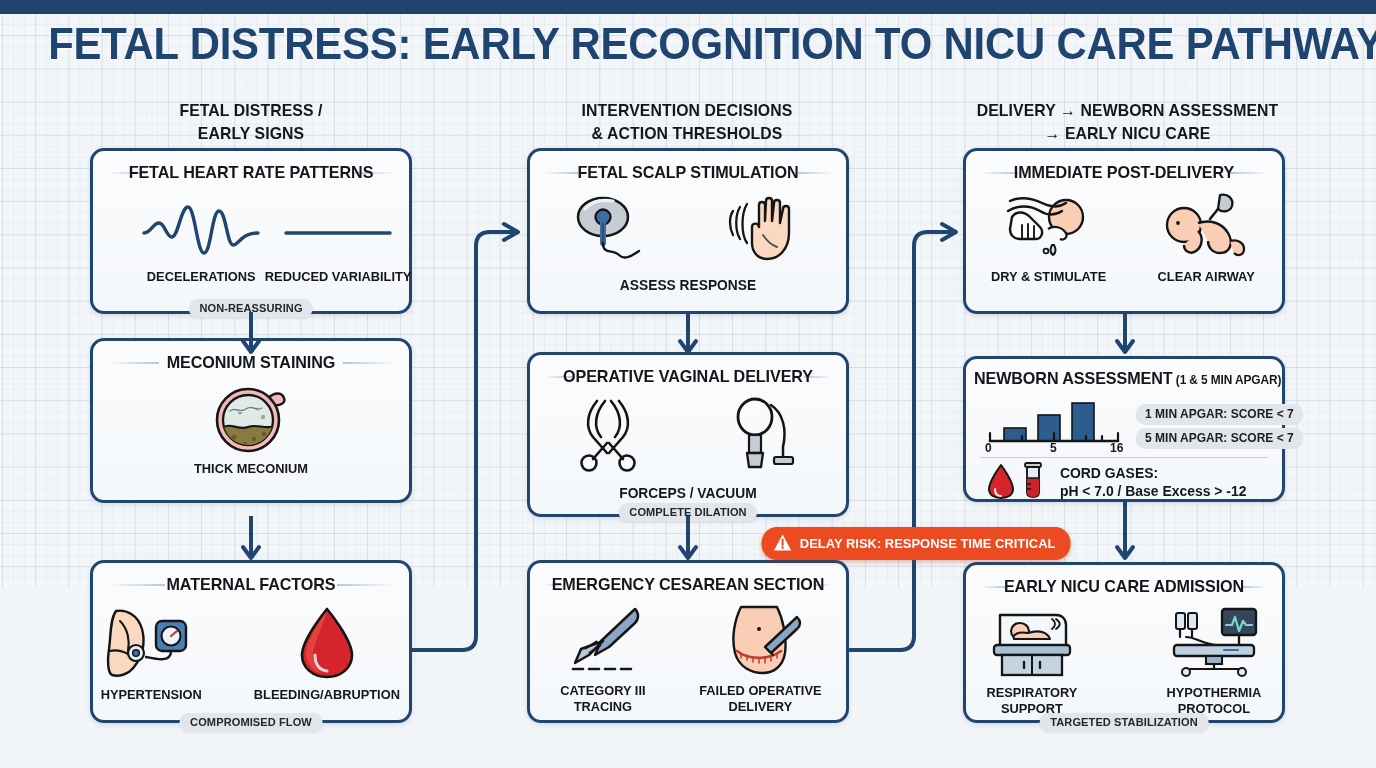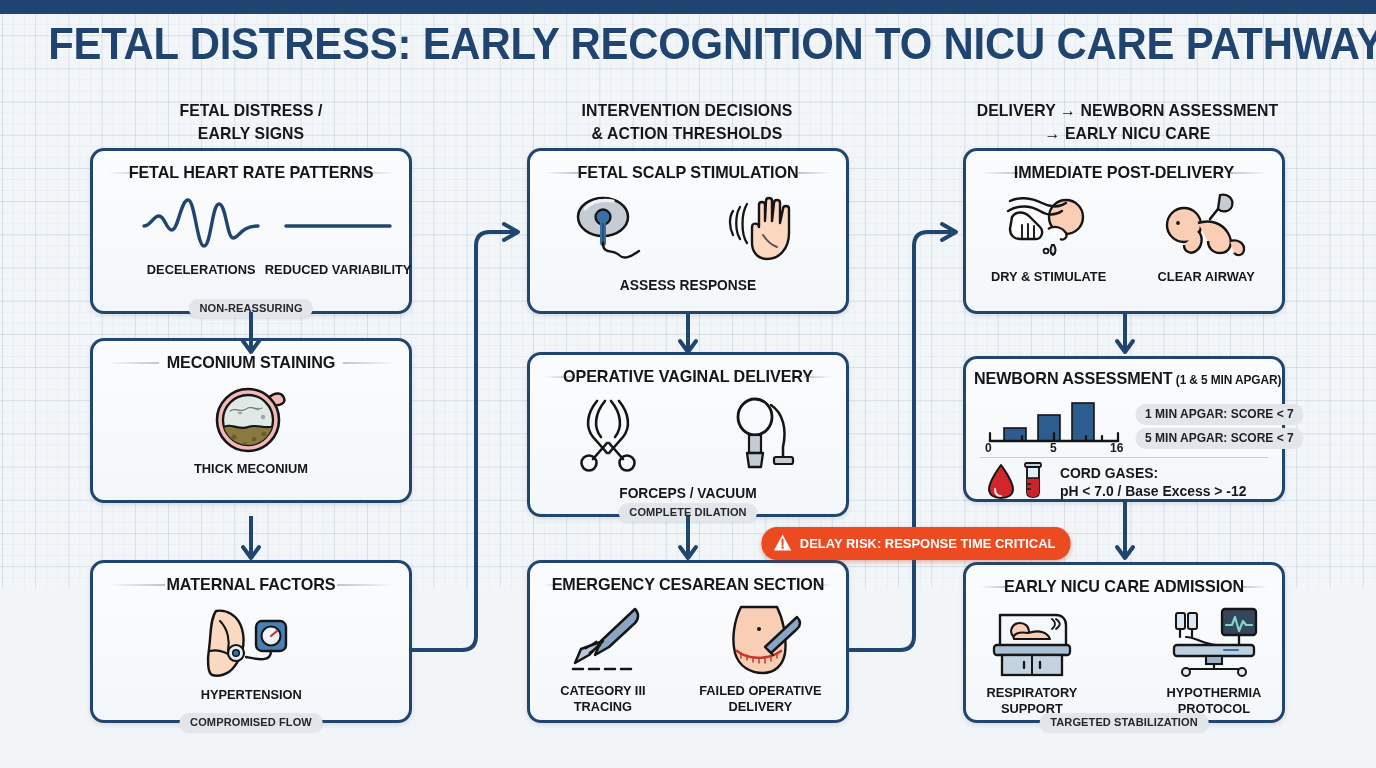--- a/index.html
+++ b/index.html
@@ -203,21 +203,21 @@
   <svg class="vconn" style="left:1114px; top:502px; width:22px; height:64px;" viewBox="0 0 22 64">
     <path d="M11 0 L11 52" stroke="#20456f" stroke-width="4" stroke-linecap="round" fill="none"></path>
     <path d="M3 45 L11 56 L19 45" fill="none" stroke="#20456f" stroke-width="4" stroke-linecap="round" stroke-linejoin="round"></path>
   </svg>
 
   <div class="card" style="left:90px; top:148px; width:322px; height:166px;">
     <div class="title-rule" style="left:14px; width:40px;"></div>
     <div class="title-rule r" style="right:14px; width:40px;"></div>
     <div class="card-title">FETAL HEART RATE PATTERNS</div>
 
-    <div class="icon-row" style="top:45px; height:82px;margin-left:48px;">
+    <div class="icon-row" style="top:52px; height:82px;margin-left:48px;">
       <div class="icon-cell">
         <svg width="120" height="62" viewBox="0 0 120 62">
           <path d="M3 32 C10 32 12 22 18 22 C24 22 25 36 31 36 C37 36 40 6 47 6
                    C54 6 56 52 63 52 C70 52 71 10 78 10 C85 10 86 44 92 44
                    C98 44 100 32 117 32" fill="none" stroke="#20456f" stroke-width="3.4" stroke-linecap="round" stroke-linejoin="round"></path>
         </svg>
         <div class="icon-cap">DECELERATIONS</div>
       </div>
       <div class="icon-cell">
         <svg width="120" height="62" viewBox="0 0 120 62">
@@ -278,20 +278,28 @@
           <path d="M12 46 C20 44 30 48 38 54" fill="none" stroke="#151515" stroke-width="2.1" stroke-linecap="round"></path>
           <circle cx="38" cy="48" r="8" fill="#e8f0f7" stroke="#151515" stroke-width="2.2"></circle>
           <circle cx="38" cy="48" r="3.3" fill="#3a6ea5" stroke="#151515" stroke-width="1.5"></circle>
           <rect x="58" y="16" width="30" height="30" rx="6" fill="#4a7fb5" stroke="#151515" stroke-width="2.4"></rect>
           <circle cx="73" cy="31" r="9.5" fill="#eef4f9" stroke="#151515" stroke-width="2.1"></circle>
           <path d="M73 31 L79 26" stroke="#c43a2b" stroke-width="2.2" stroke-linecap="round"></path>
           <path d="M73 46 C73 58 58 54 48 52" fill="none" stroke="#151515" stroke-width="2.3" stroke-linecap="round"></path>
         </svg>
         <div class="icon-cap">HYPERTENSION</div>
       </div>
+      <div class="icon-cell">
+        <svg width="86" height="76" viewBox="0 0 86 76">
+          <path d="M43 4 C43 4 18 34 18 50 C18 63 29 72 43 72 C57 72 68 63 68 50 C68 34 43 4 43 4 Z" fill="#d4252c" stroke="#151515" stroke-width="2.6" stroke-linejoin="round"></path>
+          <path d="M43 6 C43 6 22 33 22 49 C22 58 28 66 38 69 C30 62 27 53 30 43 C33 32 40 18 43 6 Z" fill="#e8473e" opacity="0.8"></path>
+          <path d="M31 50 C31 60 36 65 43 66" fill="none" stroke="#f0f0f0" stroke-width="3" stroke-linecap="round" opacity="0.85"></path>
+        </svg>
+        <div class="icon-cap">BLEEDING/ABRUPTION</div>
+      </div>
     </div>
   </div>
   <div class="pill" style="left:251px; top:713px;">COMPROMISED FLOW</div>
 
   <div class="card" style="left:527px; top:148px; width:322px; height:166px;">
     <div class="title-rule" style="left:14px; width:34px;"></div>
     <div class="title-rule r" style="right:14px; width:34px;"></div>
     <div class="card-title">FETAL SCALP STIMULATION</div>
 
     <div class="icon-row" style="top:42px; height:72px;">

